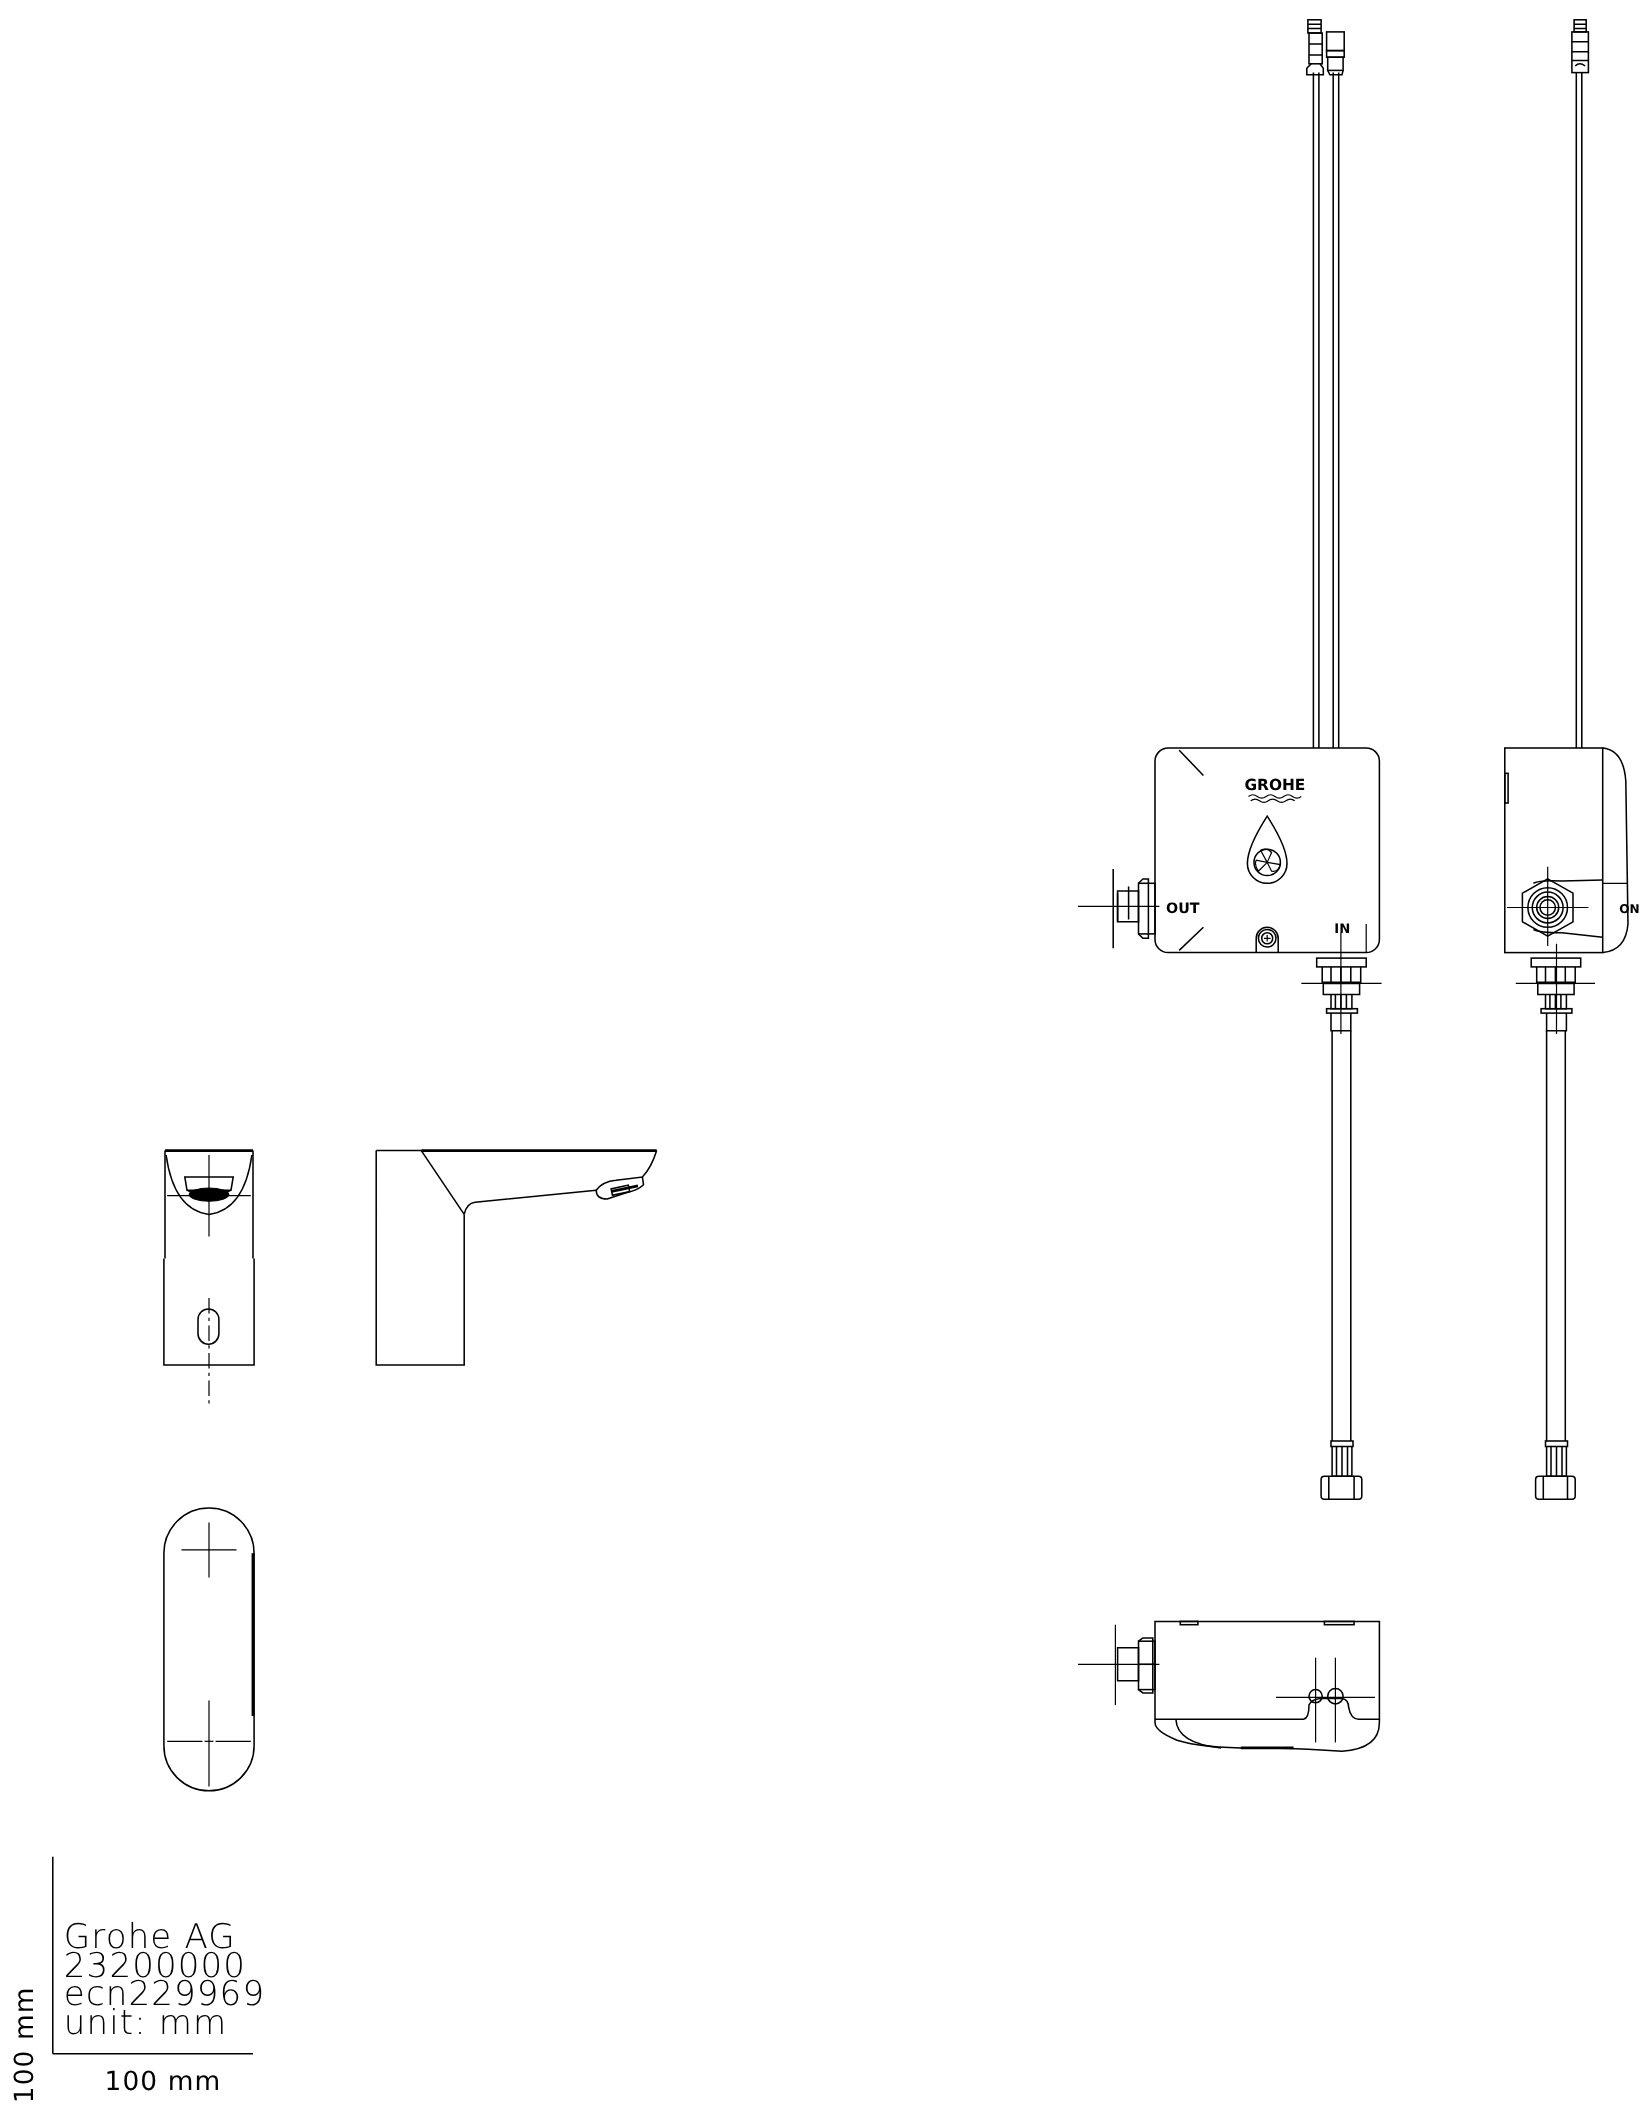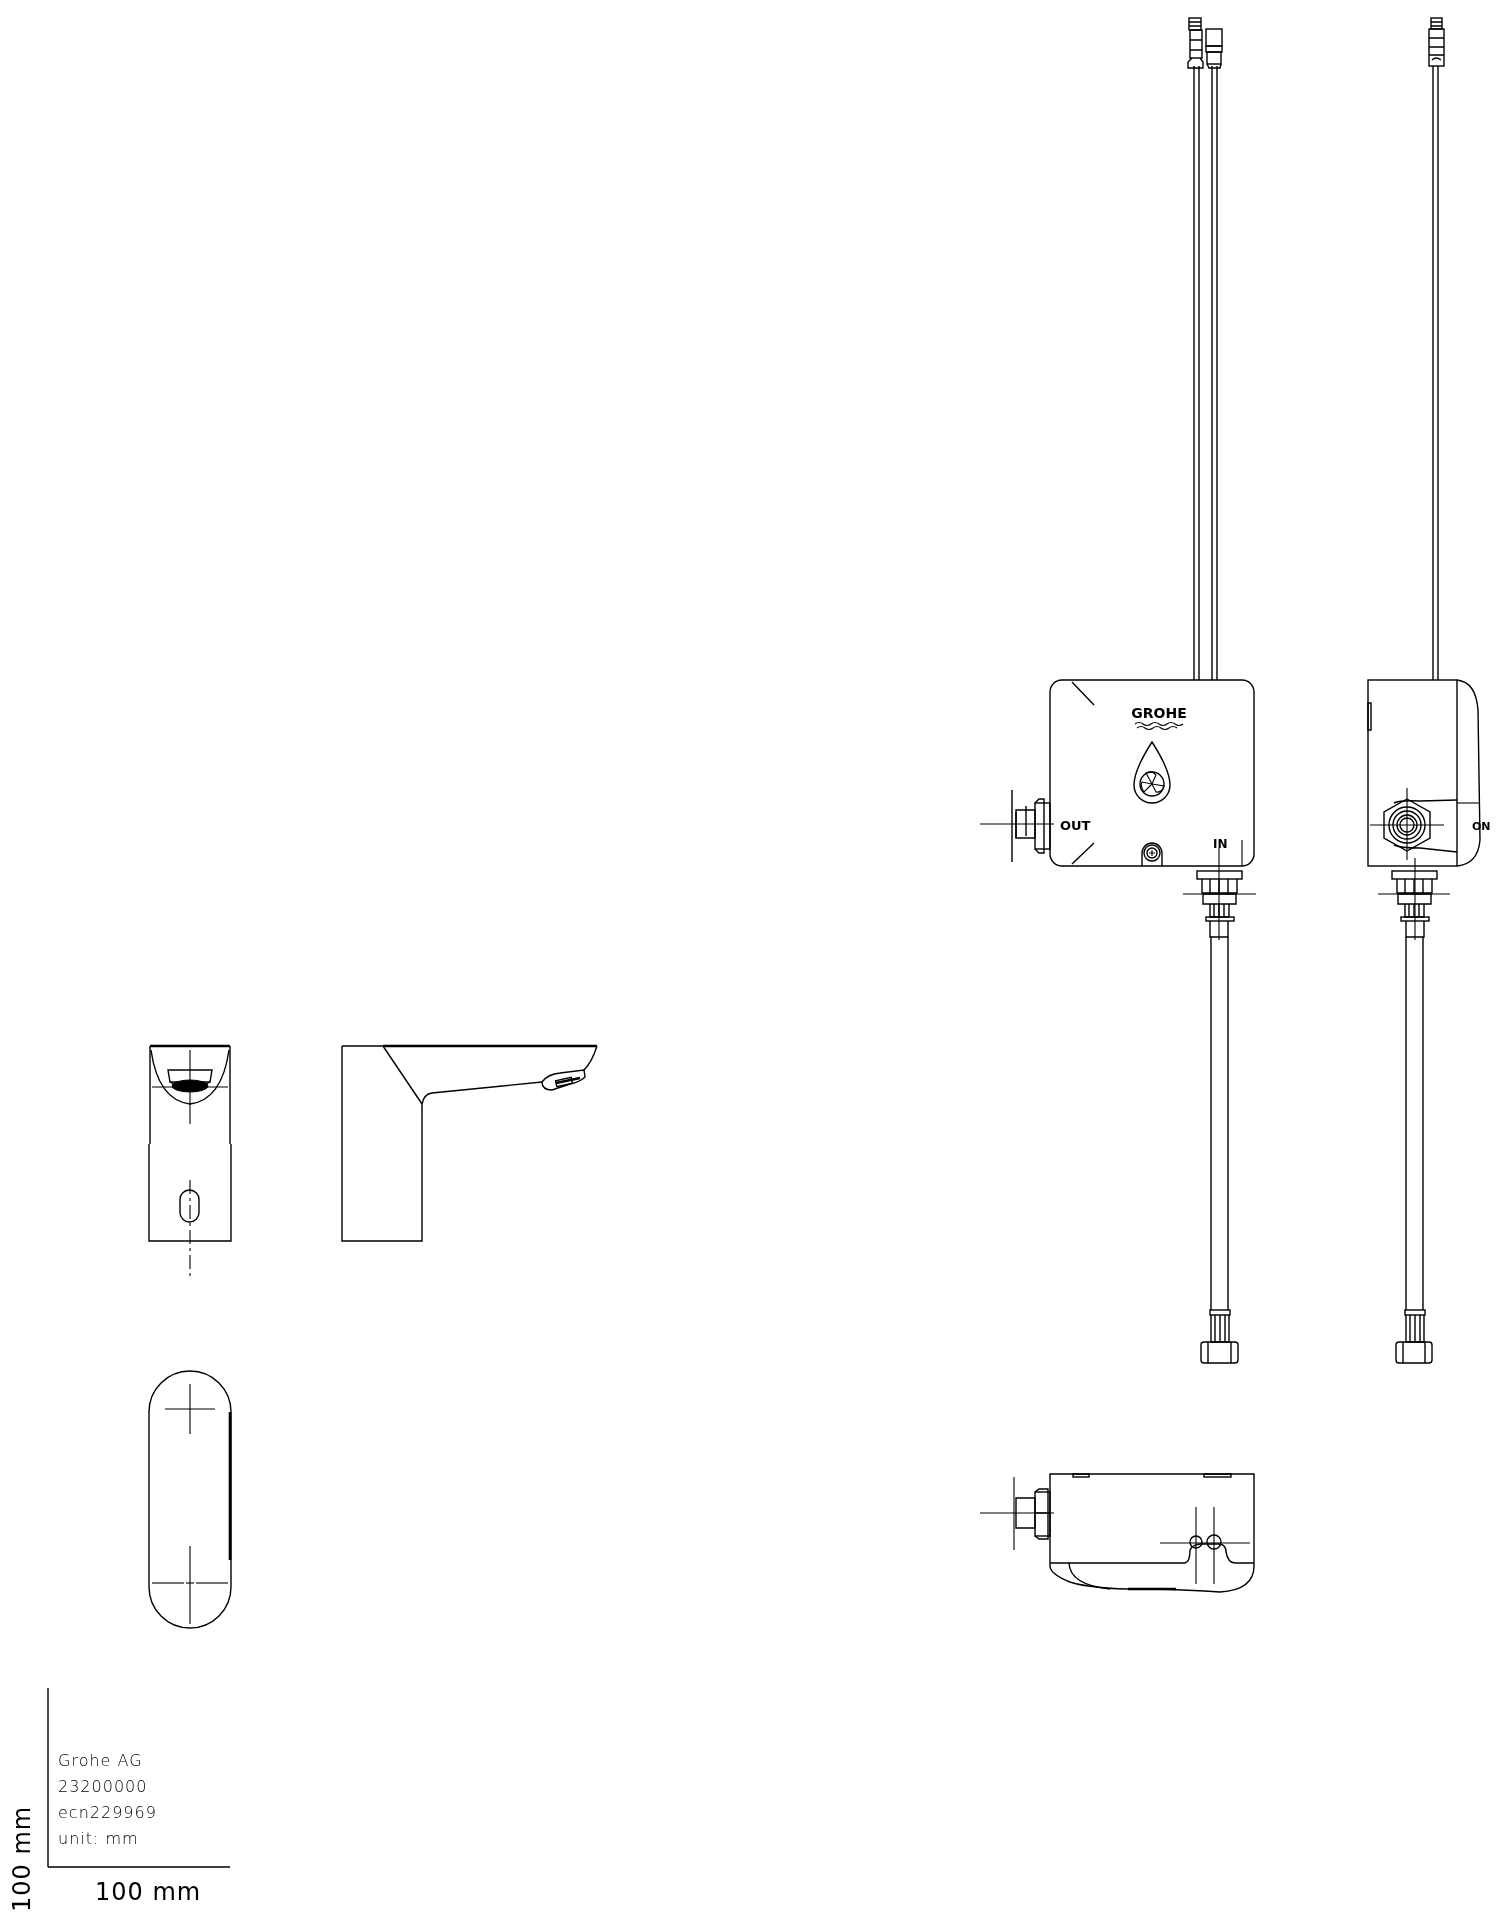--- a/index.html
+++ b/index.html
@@ -4,21 +4,21 @@
 <style>
   html, body { margin:0; padding:0; background:#ffffff; }
   body { width:1498px; height:1920px; position:relative; overflow:hidden; font-family:"DejaVu Sans", sans-serif; }
   svg { position:absolute; left:0; top:0; }
   .ln { fill:none; stroke:#000; stroke-width:1.4; }
   .th { fill:none; stroke:#000; stroke-width:2.6; }
   .cl { fill:none; stroke:#000; stroke-width:1.1; }
   .dash { fill:none; stroke:#000; stroke-width:1.1; stroke-dasharray:14 4 3 4; }
   .blk { fill:#000; stroke:#000; }
   .cadtxt { font-family:"DejaVu Sans", sans-serif; fill:#000; }
-  .title-block { position:absolute; left:58px; top:1748px; font-family:"DejaVu Sans", sans-serif; font-size:16px; line-height:26px; letter-spacing:1px; color:#000; font-weight:200; }
+  .title-block { position:absolute; left:58px; top:1748px; font-family:"DejaVu Sans", sans-serif; font-size:31px; line-height:26px; letter-spacing:1px; color:#000; font-weight:200; }
   .title-block div { white-space:nowrap; }
   .scale-x { position:absolute; left:95px; top:1878px; font-size:24px; letter-spacing:1px; font-family:"DejaVu Sans", sans-serif; }
   .scale-y { position:absolute; left:8px; top:1800px; font-size:24px; letter-spacing:1px; transform:rotate(-90deg); transform-origin:left top; font-family:"DejaVu Sans", sans-serif; white-space:nowrap; top:1912px; }
 </style>
 </head>
 <body>
 
 <svg width="1498" height="1920" viewBox="0 0 1498 1920">
 
   <g>

